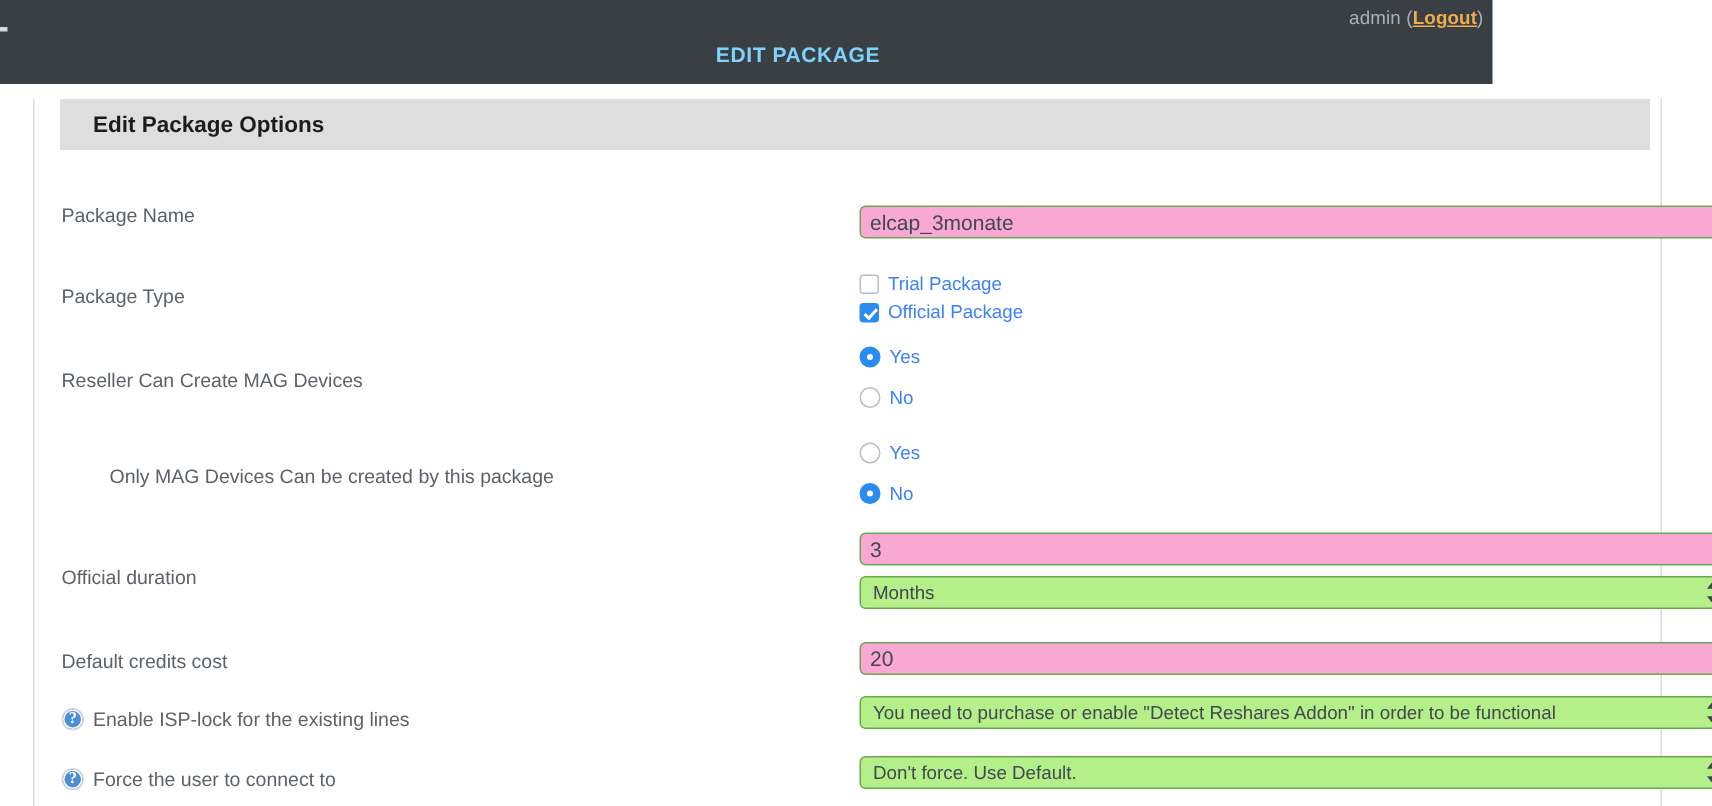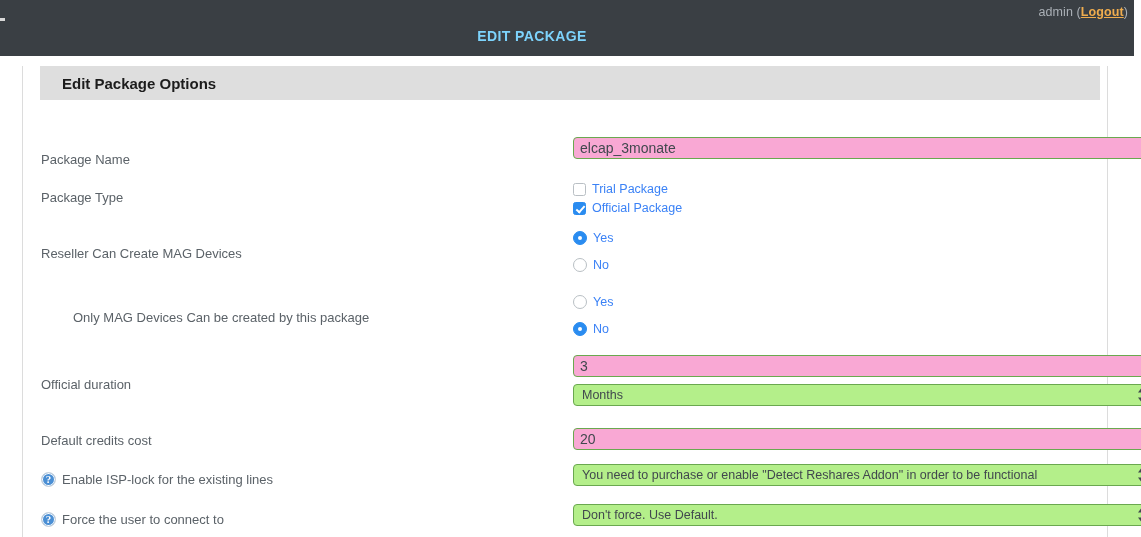--- a/index.html
+++ b/index.html
@@ -8,21 +8,21 @@
     width: 1141px; height: 537px;
     overflow: hidden;
     background: #ffffff;
     font-family: "Liberation Sans", sans-serif;
   }
 
   
   .topbar {
     position: absolute;
     left: 0; top: 0;
-    width: 1134px; height: 56px;
+    width: 995px; height: 56px;
     background: #3a3f44;
   }
   .topbar-left-nub {
     position: absolute;
     left: 0; top: 18px;
     width: 5px; height: 3px;
     background: #d8d8d8;
   }
   .topbar-user {
     position: absolute;
@@ -218,21 +218,21 @@
 </div>
 
 <div class="panel"></div>
 
 <div class="panel-heading">
   <span class="panel-heading-title">Edit Package Options</span>
 </div>
 
 <div class="form-area">
 
-  <div class="row-label" style="left:41px; top:152px;">Package Name</div>
+  <div class="row-label" style="left:41px; top:136px;">Package Name</div>
   <input class="field" style="top: 137px;" type="text" value="elcap_3monate">
 
   <div class="row-label" style="left:41px; top:190px;">Package Type</div>
 
   <div class="choice" style="top:182px;">
     <span class="cbox"></span>
     <span>Trial Package</span>
   </div>
   <div class="choice" style="top:201px;">
     <span class="cbox on"></span>

